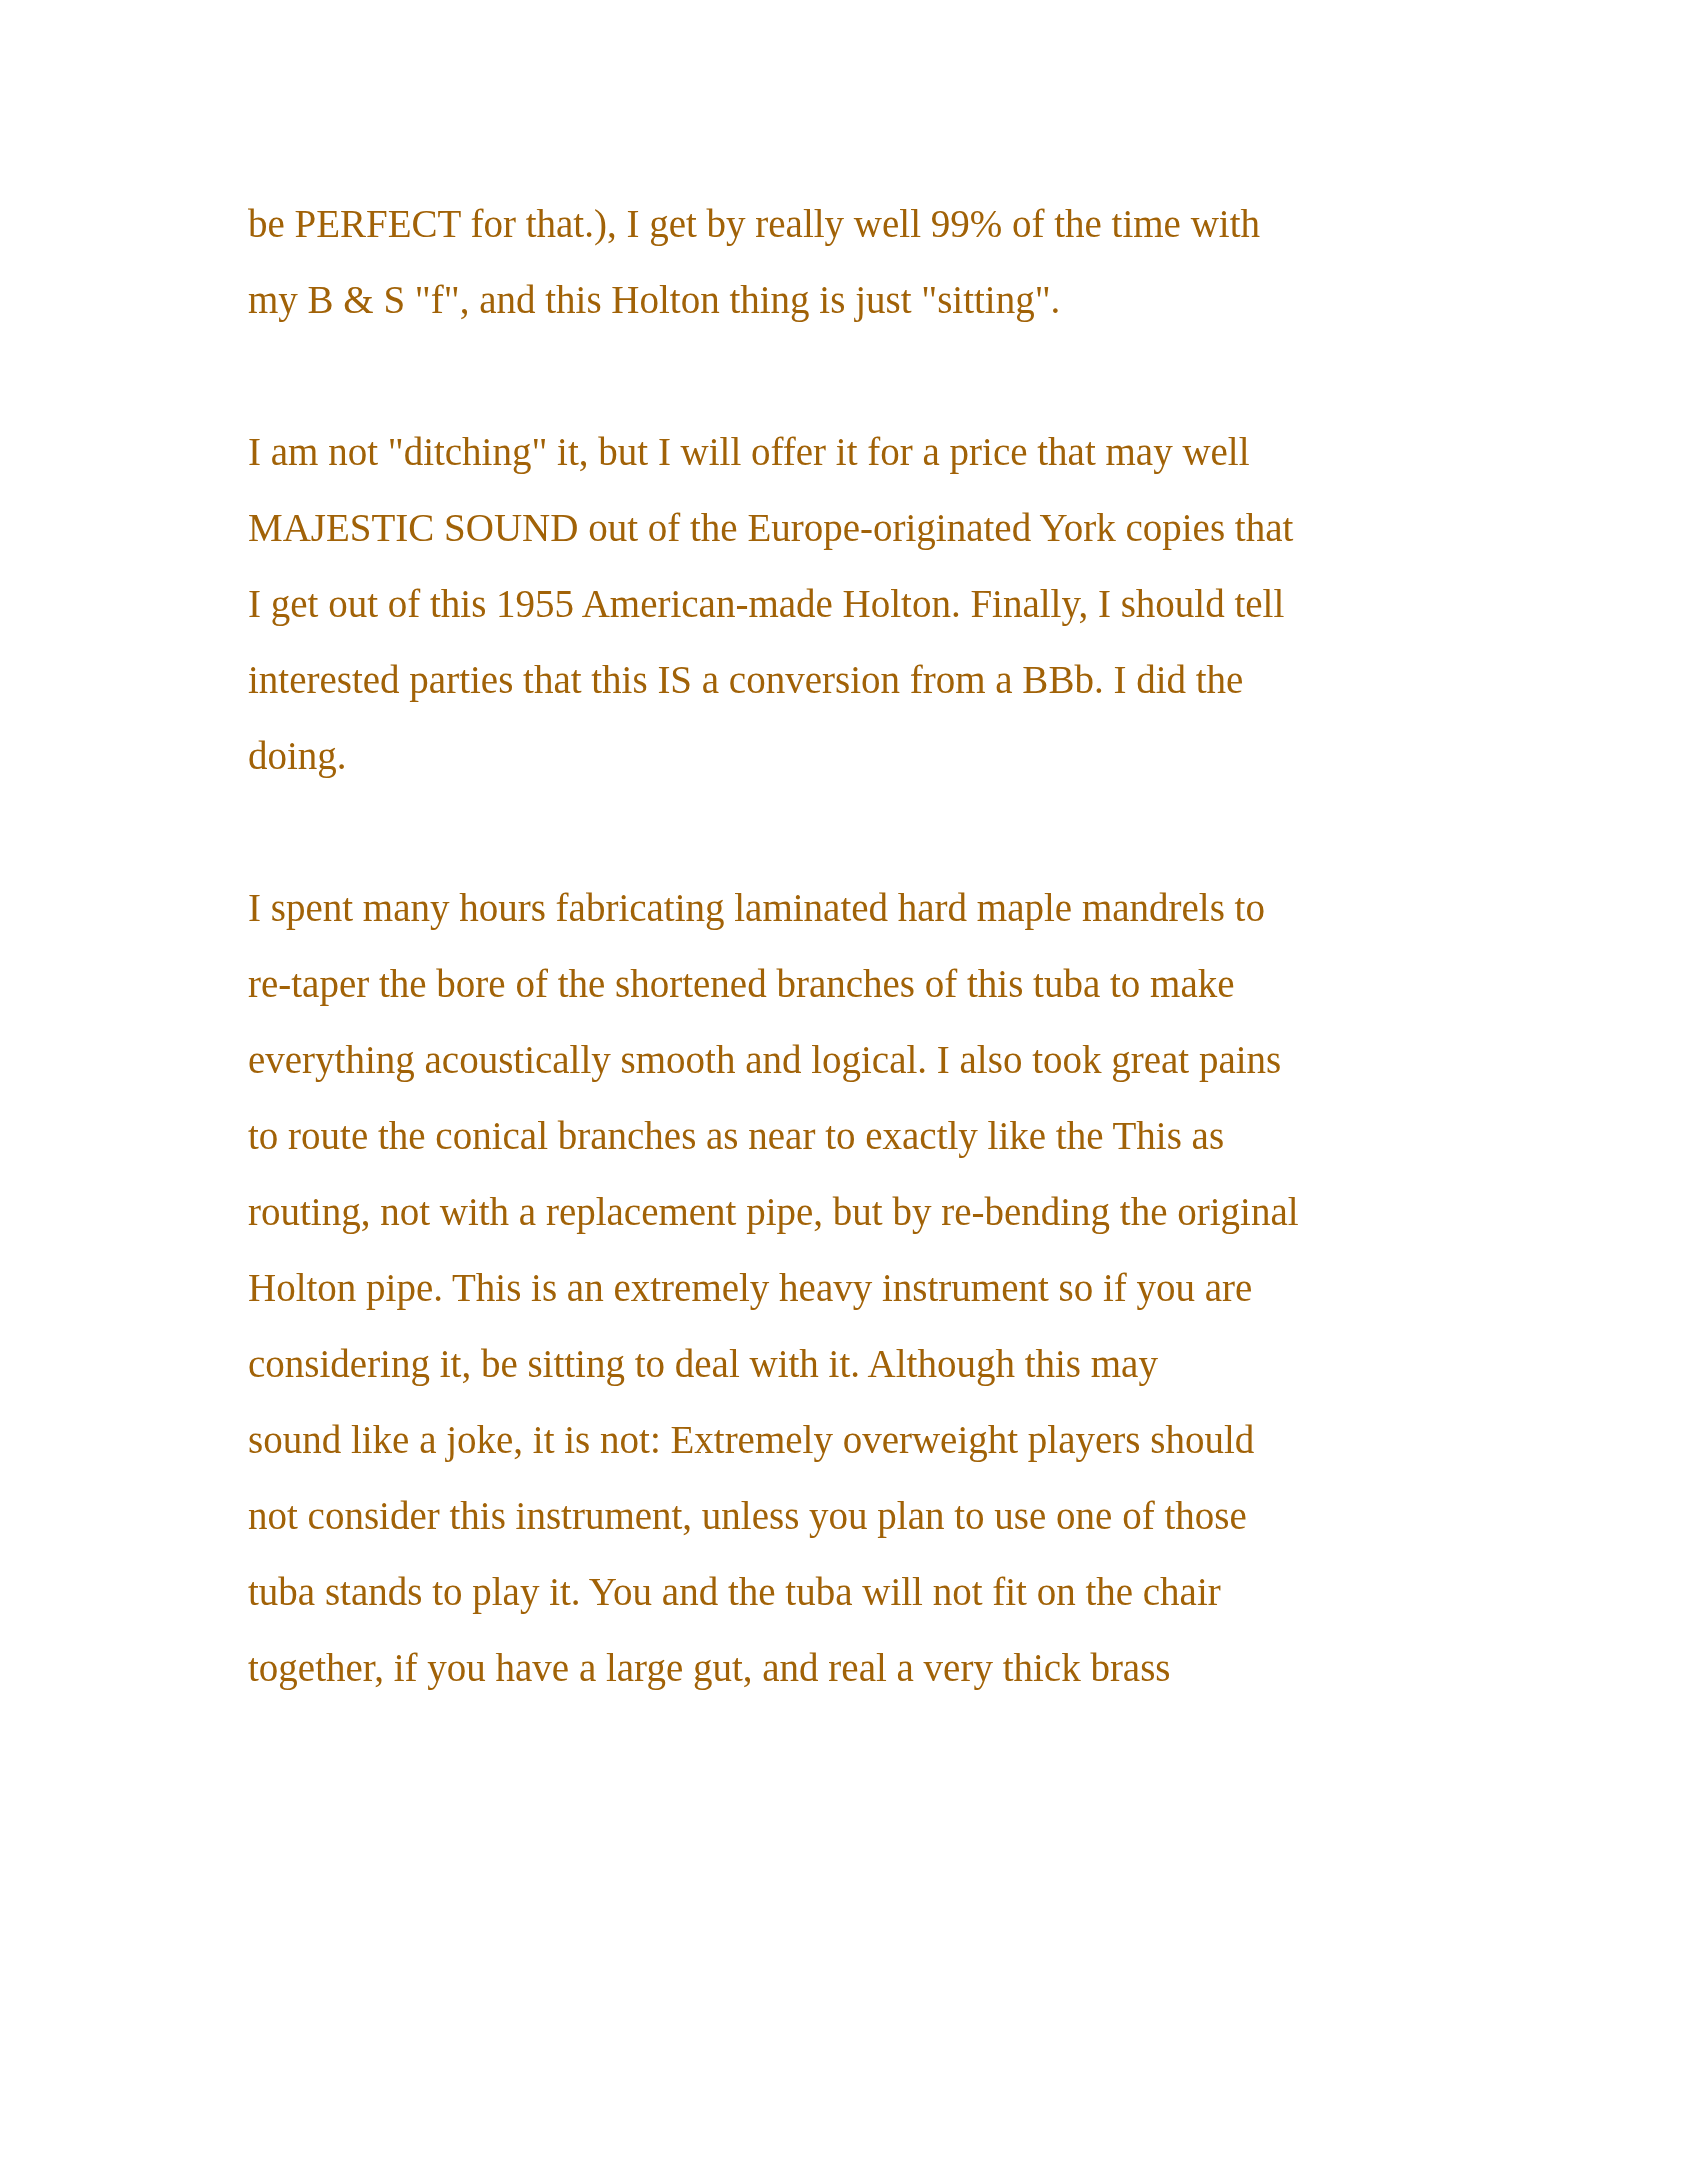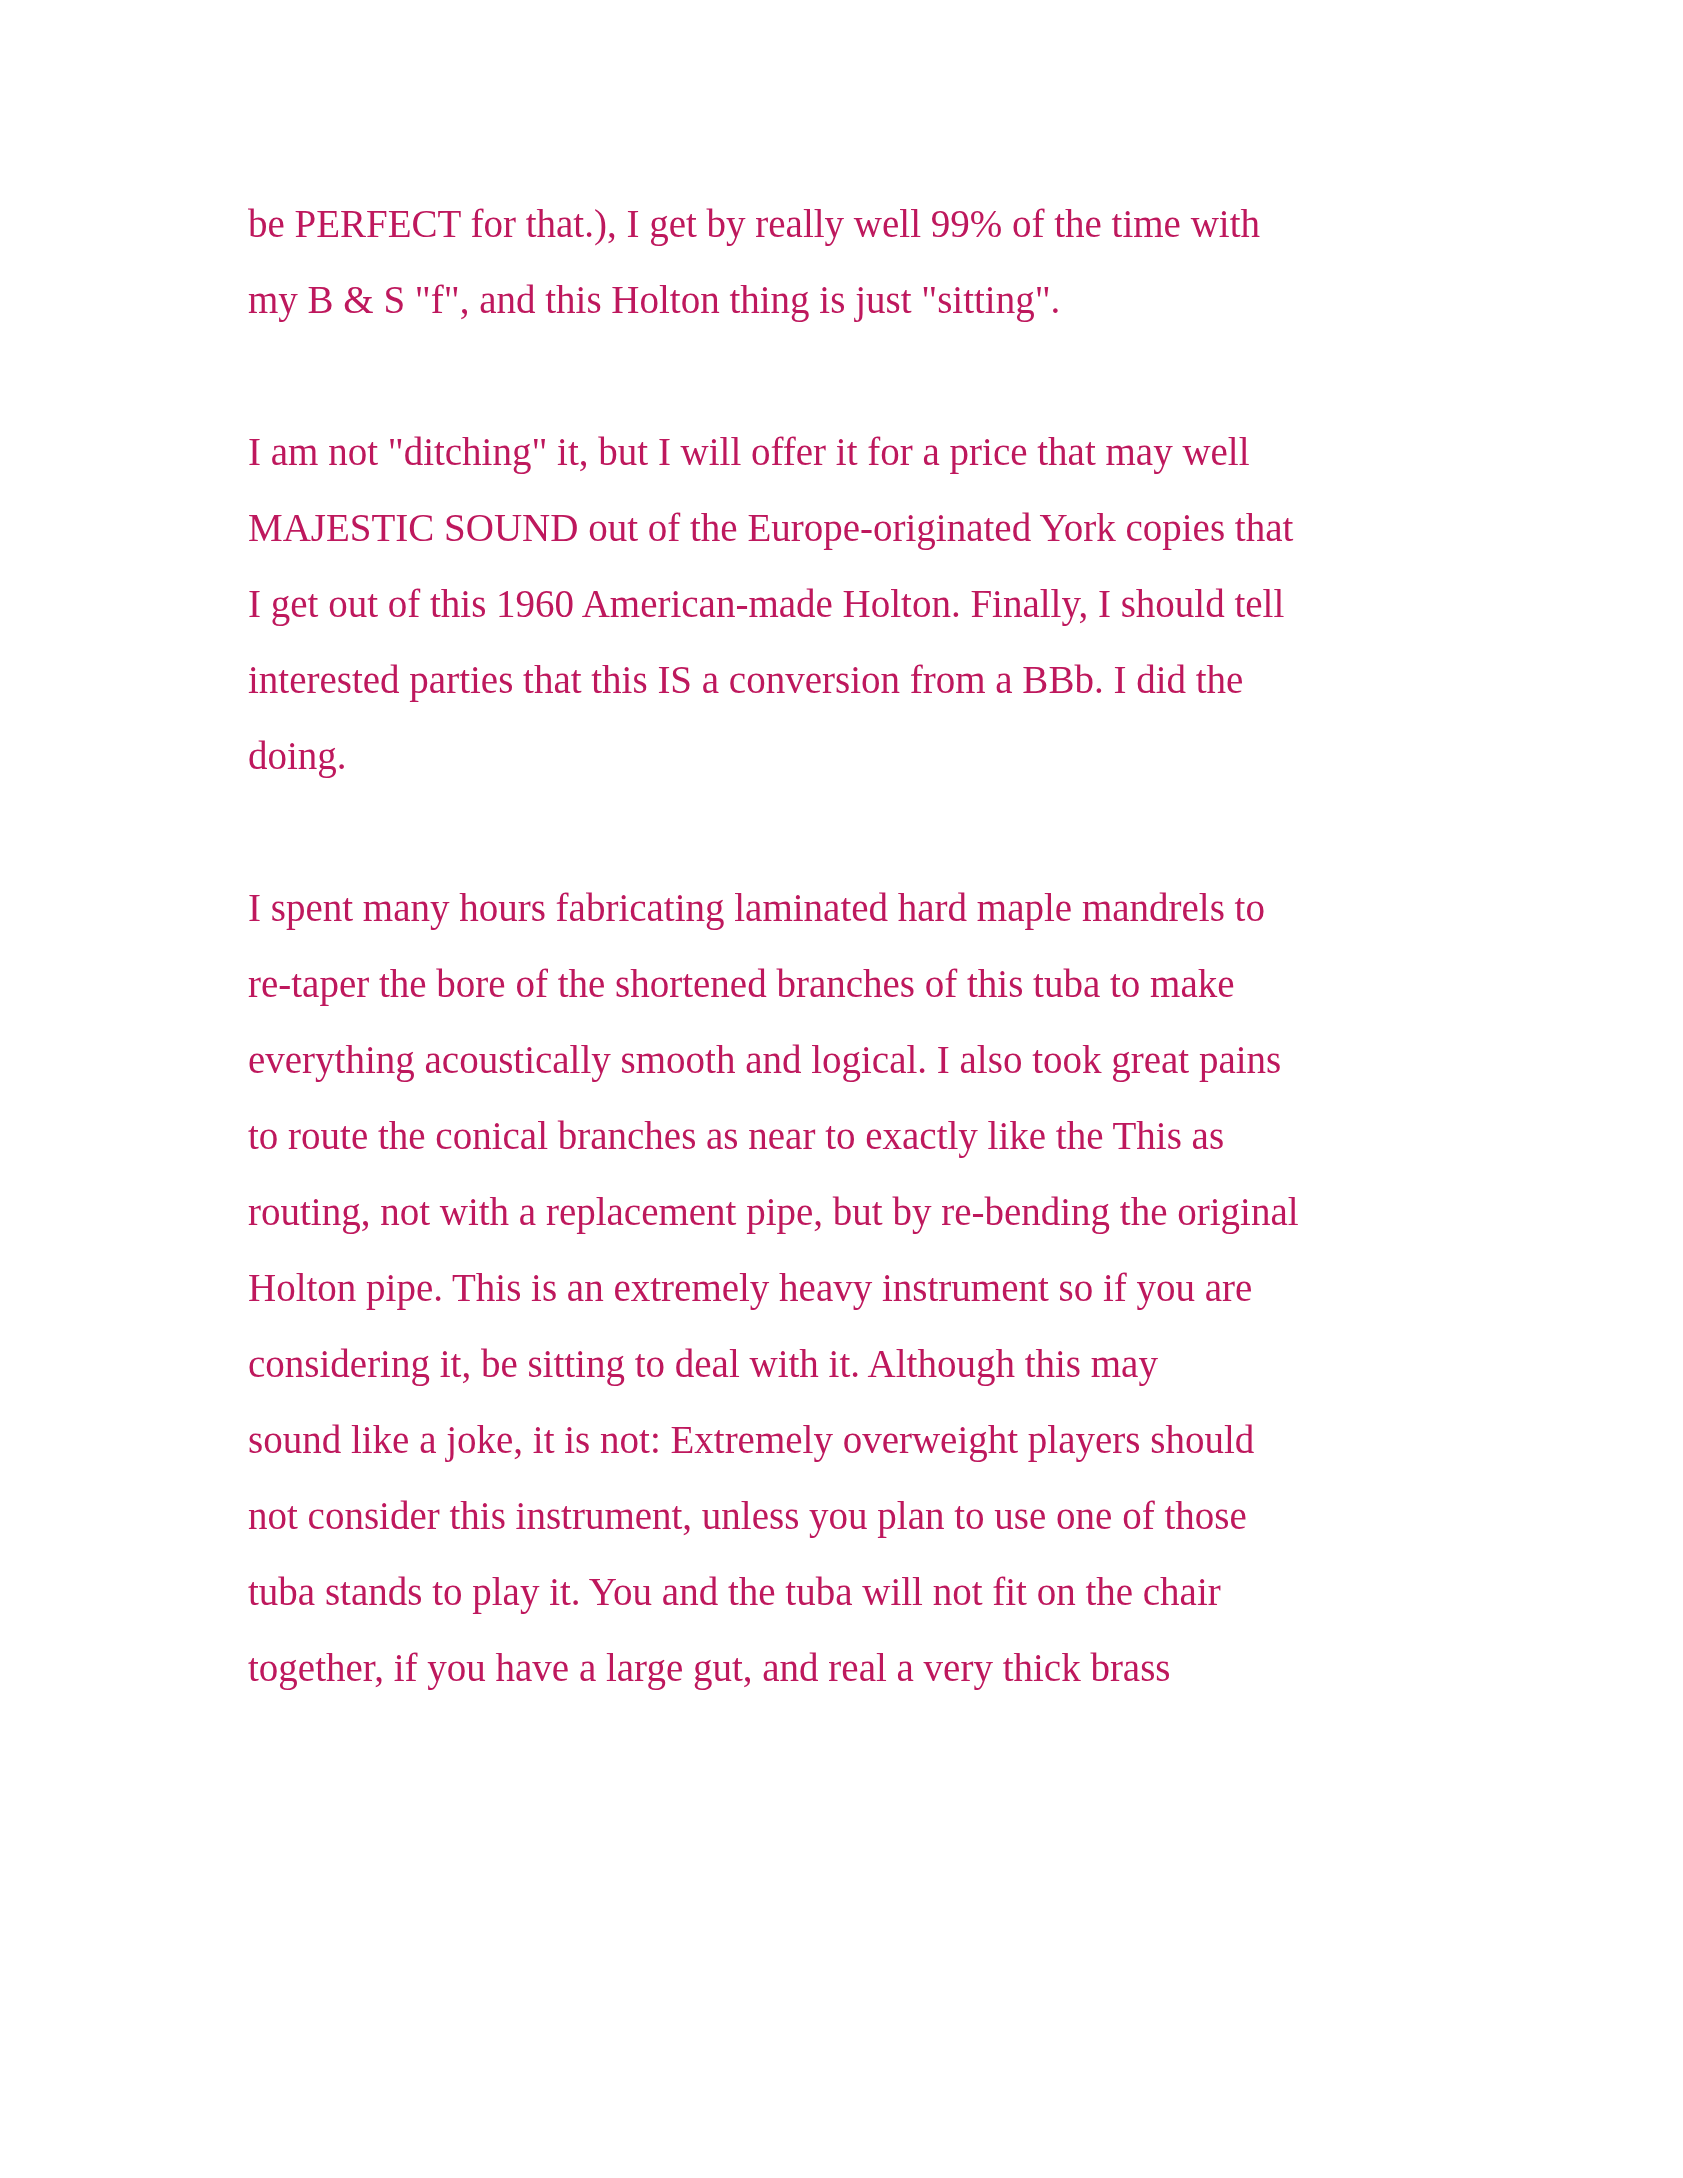--- a/index.html
+++ b/index.html
@@ -22,21 +22,21 @@
     background: #ffffff;
   }
   .text-block {
     position: absolute;
     left: 248px;
     top: 186px;
     width: 1228px;
     font-family: "Liberation Serif", "DejaVu Serif", serif;
     font-size: 39px;
     line-height: 76px;
-    color: #be185d;
+    color: #a16207;
     letter-spacing: 0px;
   }
   .para {
     margin: 0 0 76px 0;
     padding: 0;
   }
   .para:last-child {
     margin-bottom: 0;
   }
   .line {
@@ -51,21 +51,21 @@
   <div class="text-block">
 
     <div class="para">
       <div class="line">be PERFECT for that.), I get by really well 99% of the time with</div>
       <div class="line">my B &amp; S "f", and this Holton thing is just "sitting".</div>
     </div>
 
     <div class="para">
       <div class="line">I am not "ditching" it, but I will offer it for a price that may well</div>
       <div class="line">MAJESTIC SOUND out of the Europe-originated York copies that</div>
-      <div class="line">I get out of this 1960 American-made Holton. Finally, I should tell</div>
+      <div class="line">I get out of this 1955 American-made Holton. Finally, I should tell</div>
       <div class="line">interested parties that this IS a conversion from a BBb. I did the</div>
       <div class="line">doing.</div>
     </div>
 
     <div class="para">
       <div class="line">I spent many hours fabricating laminated hard maple mandrels to</div>
       <div class="line">re-taper the bore of the shortened branches of this tuba to make</div>
       <div class="line">everything acoustically smooth and logical. I also took great pains</div>
       <div class="line">to route the conical branches as near to exactly like the This as</div>
       <div class="line">routing, not with a replacement pipe, but by re-bending the original</div>

